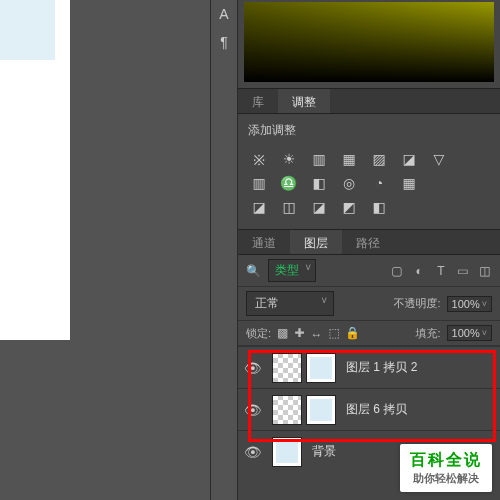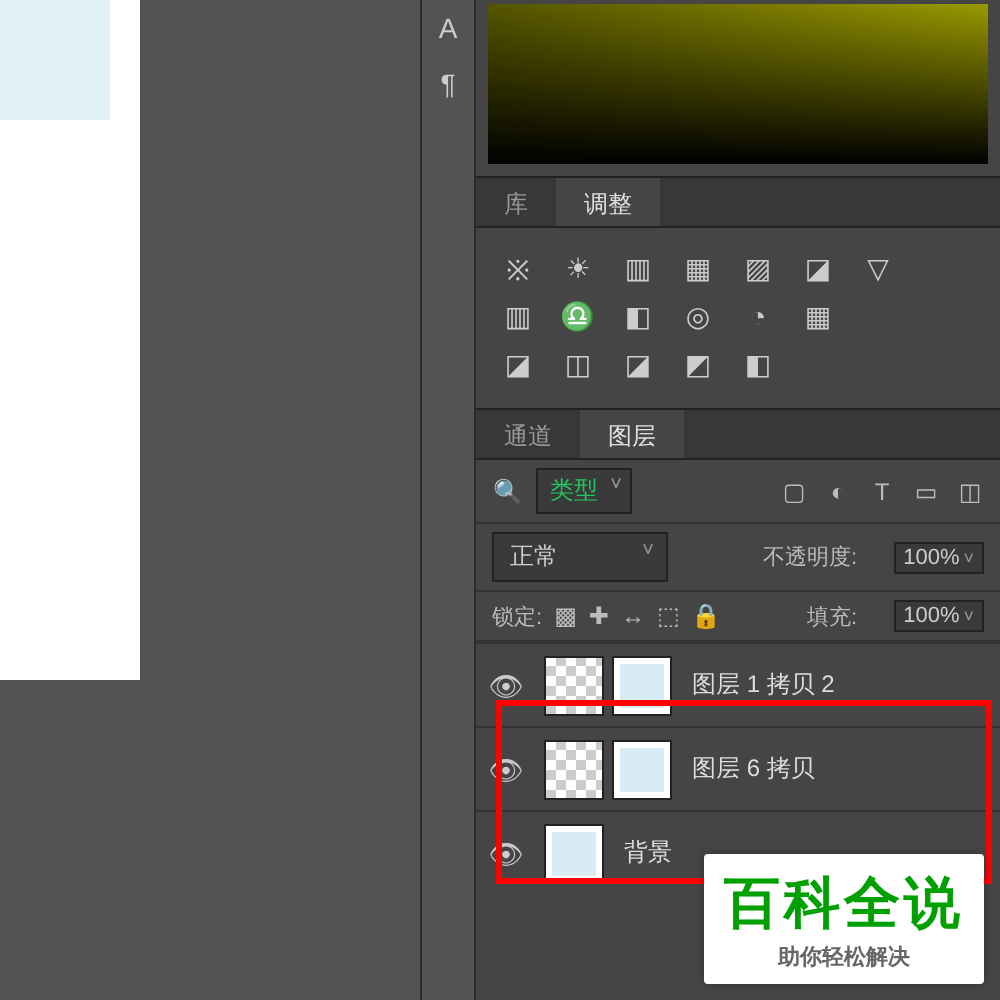--- a/index.html
+++ b/index.html
@@ -22,37 +22,37 @@
 .layers-tabs { display:flex; background:#383838; border-top:1px solid #222; border-bottom:1px solid #222; height:26px; margin-top:6px; }
 .lp-row { display:flex; align-items:center; padding:4px 8px; gap:6px; border-bottom:1px solid #333; }
 .search-ico { width:16px; text-align:center; }
 .kind-sel { background:#3a3a3a; border:1px solid #222; color:#22c55e; padding:2px 16px 2px 6px; font-size:12px; position:relative;text-align:right; }
 .kind-sel::after { content:"˅"; position:absolute; right:4px; top:2px; font-size:10px; color:#999; }
 .filter-icons { display:flex; gap:8px; margin-left:auto; }
 .filter-icons span { width:14px; height:14px; display:flex; align-items:center; justify-content:center; font-size:12px; color:#bbb; }
 .blend-sel { background:#3a3a3a; border:1px solid #222; color:#ccc; padding:3px 30px 3px 8px; font-size:12px; position:relative; flex:0 0 88px; }
 .blend-sel::after { content:"˅"; position:absolute; right:6px; top:3px; font-size:10px; color:#999; }
 .opacity-lbl { margin-left:auto; color:#bbb; font-size:11px; }
-.pct { background:#3a3a3a; border:1px solid #222; padding:1px 4px; font-size:11px; color:#ccc; display:flex; align-items:center; gap:2px;margin-left:12px; }
+.pct { background:#3a3a3a; border:1px solid #222; padding:1px 4px; font-size:11px; color:#ccc; display:flex; align-items:center; gap:2px; }
 .pct::after { content:"˅"; font-size:9px; color:#999; }
 .lock-lbl { color:#bbb; font-size:11px; }
 .lock-icons { display:flex; gap:6px; }
 .lock-icons span { font-size:12px; color:#bbb; }
 .fill-lbl { margin-left:auto; color:#bbb; font-size:11px; }
 .layer-list { background:#454545; position:relative; }
 .layer-item { display:flex; align-items:center; height:42px; border-top:1px solid #333; padding:0 6px; gap:10px; }
 .eye { width:18px; text-align:center; color:#ccc; font-size:14px; }
 .thumbs { display:flex; gap:4px; }
 .thumb { width:30px; height:30px; background:repeating-conic-gradient(#ccc 0% 25%,#fff 0% 50%) 0/10px 10px; border:1px solid #222; position:relative; }
 .thumb.mask { background:#fff; }
 .thumb.mask::before { content:""; position:absolute; left:3px; top:3px; right:3px; bottom:3px; background:#d9ecf5; }
 .layer-name { color:#ddd; font-size:12px; }
 .highlight-box { position:absolute; left:248px; top:350px; width:248px; height:92px; border:3px solid #ff0000; pointer-events:none; }
 .watermark { position:absolute; right:8px; bottom:8px; background:#fff; padding:6px 10px; text-align:center; border-radius:2px; box-shadow:0 0 4px rgba(0,0,0,.3); }
-.wm-main { color:#00a000; font-size:28px; font-weight:bold; letter-spacing:2px; }
+.wm-main { color:#00a000; font-size:16px; font-weight:bold; letter-spacing:2px; }
 .wm-sub { color:#666; font-size:11px;font-weight:bold; }
 </style>
 </head>
 <body>
 
 <div class="canvas-area"></div>
 
 <div class="tool-strip">
   <span>A</span>
   <span>¶</span>
@@ -66,20 +66,21 @@
     </div>
 
   </div>
 
   <div class="tabs">
     <div class="tab">库</div>
     <div class="tab active">调整</div>
   </div>
 
   <div class="adj-panel">
+    <div class="adj-title">添加调整</div>
     <div class="icon-row">
       <span>※</span>
       <span>☀</span>
       <span>▥</span>
       <span>▦</span>
       <span>▨</span>
       <span>◪</span>
       <span>▽</span>
     </div>
     <div class="icon-row">
@@ -95,20 +96,21 @@
       <span>◫</span>
       <span>◪</span>
       <span>◩</span>
       <span>◧</span>
     </div>
   </div>
 
   <div class="layers-tabs">
     <div class="tab">通道</div>
     <div class="tab active">图层</div>
+    <div class="tab">路径</div>
   </div>
 
   <div class="lp-row">
     <span class="search-ico">🔍</span>
     <div class="kind-sel">类型</div>
     <div class="filter-icons">
       <span>▢</span>
       <span>◐</span>
       <span>T</span>
       <span>▭</span>

